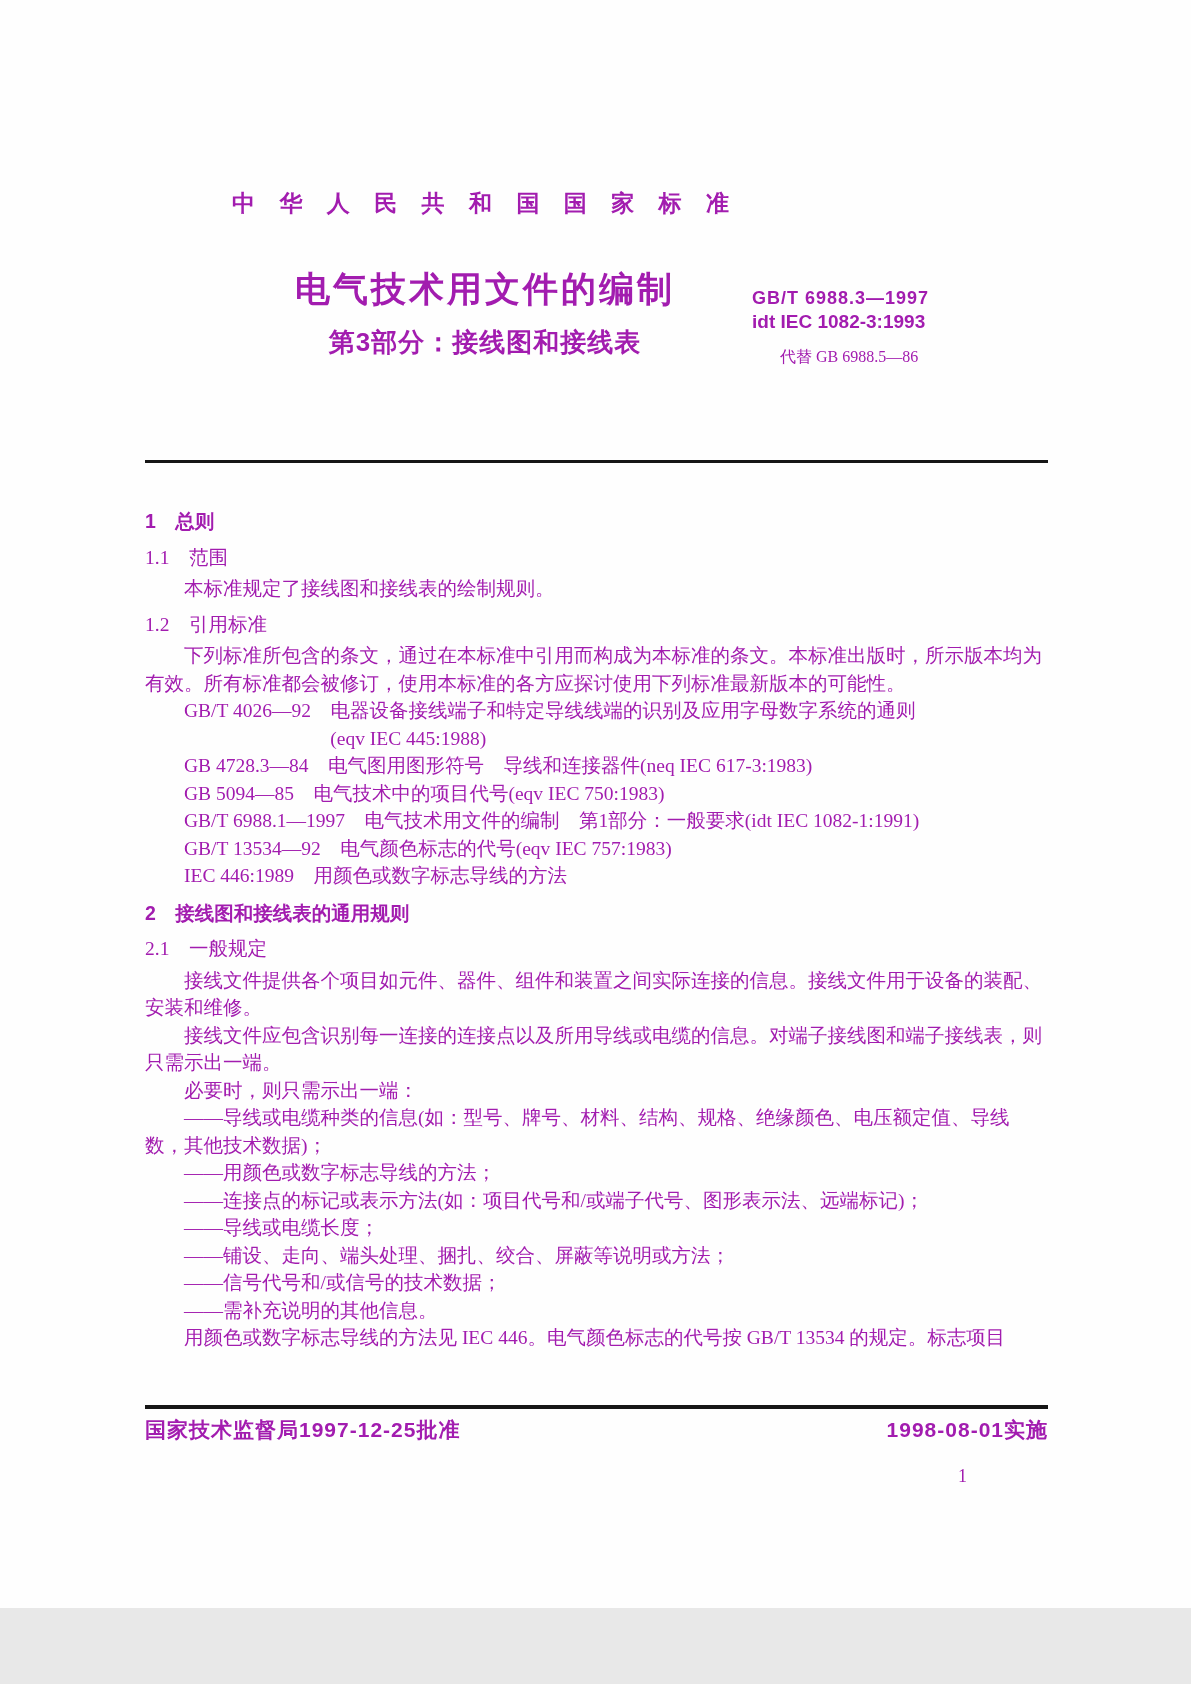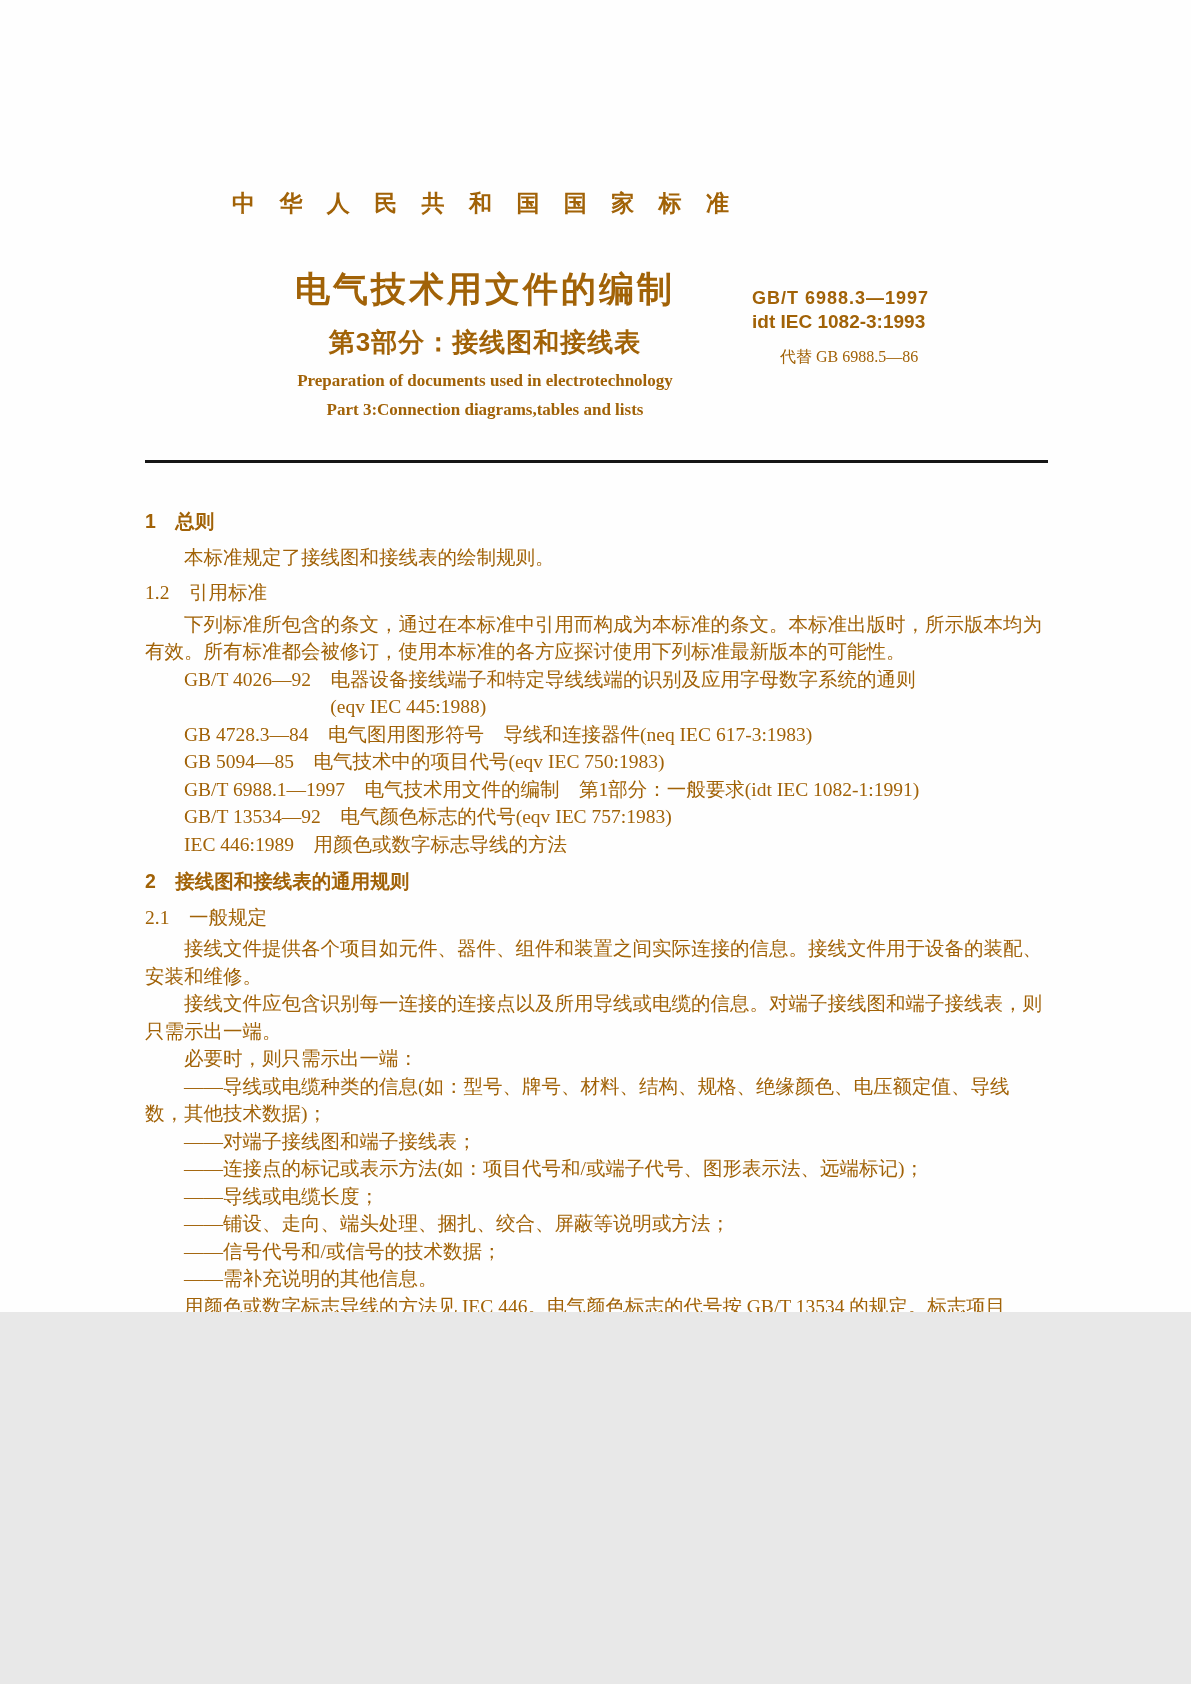--- a/index.html
+++ b/index.html
@@ -1,22 +1,22 @@
 <!DOCTYPE html>
 <html><head>
 <meta charset="utf-8">
 <style>
   * { margin: 0; padding: 0; box-sizing: border-box; }
   html, body { background: #e8e8e8; }
   .page {
     position: relative;
     width: 1191px;
-    height: 1312px;
+    height: 1608px;
     background: #fefefe;
-    color: #a16207;
+    color: #a21caf;
     overflow: hidden;
     font-family: "Liberation Serif", serif;
   }
 
   
   .std-label {
     position: absolute;
     top: 188px; left: 145px; width: 680px;
     text-align: center;
     font-family: "Liberation Sans", sans-serif;
@@ -113,46 +113,43 @@
     <div class="title-zh-1">电气技术用文件的编制</div>
     <div class="title-zh-2">第3部分：接线图和接线表</div>
   </div>
 
   <div class="std-number-block">
     <div class="std-no">GB/T 6988.3—1997</div>
     <div class="idt-ref">idt IEC 1082-3:1993</div>
     <div class="replaces">代替 GB 6988.5—86</div>
   </div>
 
-  <div class="en-title">
-    <div>Preparation of documents used in electrotechnology</div>
-    <div>Part 3:Connection diagrams,tables and lists</div>
-  </div>
 
   <div class="header-rule"></div>
 
   <div class="body-text">
     <div class="b-h1">1　总则</div>
+    <div class="b-h2">1.1　范围</div>
     <div class="b-para">本标准规定了接线图和接线表的绘制规则。</div>
     <div class="b-h2">1.2　引用标准</div>
     <div class="b-para">下列标准所包含的条文，通过在本标准中引用而构成为本标准的条文。本标准出版时，所示版本均为有效。所有标准都会被修订，使用本标准的各方应探讨使用下列标准最新版本的可能性。</div>
     <div class="b-ref">GB/T 4026—92　电器设备接线端子和特定导线线端的识别及应用字母数字系统的通则</div>
     <div class="b-refsub">(eqv IEC 445:1988)</div>
     <div class="b-ref">GB 4728.3—84　电气图用图形符号　导线和连接器件(neq IEC 617-3:1983)</div>
     <div class="b-ref">GB 5094—85　电气技术中的项目代号(eqv IEC 750:1983)</div>
     <div class="b-ref">GB/T 6988.1—1997　电气技术用文件的编制　第1部分：一般要求(idt IEC 1082-1:1991)</div>
     <div class="b-ref">GB/T 13534—92　电气颜色标志的代号(eqv IEC 757:1983)</div>
     <div class="b-ref">IEC 446:1989　用颜色或数字标志导线的方法</div>
     <div class="b-h1">2　接线图和接线表的通用规则</div>
     <div class="b-h2">2.1　一般规定</div>
     <div class="b-para">接线文件提供各个项目如元件、器件、组件和装置之间实际连接的信息。接线文件用于设备的装配、安装和维修。</div>
     <div class="b-para">接线文件应包含识别每一连接的连接点以及所用导线或电缆的信息。对端子接线图和端子接线表，则只需示出一端。</div>
     <div class="b-para">必要时，则只需示出一端：</div>
     <div class="b-list">——导线或电缆种类的信息(如：型号、牌号、材料、结构、规格、绝缘颜色、电压额定值、导线数，其他技术数据)；</div>
-    <div class="b-list">——对端子接线图和端子接线表；</div>
+    <div class="b-list">——用颜色或数字标志导线的方法；</div>
     <div class="b-list">——连接点的标记或表示方法(如：项目代号和/或端子代号、图形表示法、远端标记)；</div>
     <div class="b-list">——导线或电缆长度；</div>
     <div class="b-list">——铺设、走向、端头处理、捆扎、绞合、屏蔽等说明或方法；</div>
     <div class="b-list">——信号代号和/或信号的技术数据；</div>
     <div class="b-list">——需补充说明的其他信息。</div>
     <div class="b-para">用颜色或数字标志导线的方法见 IEC 446。电气颜色标志的代号按 GB/T 13534 的规定。标志项目</div>
   </div>
 
   <div class="footer-rule"></div>
   <div class="footer-row">

